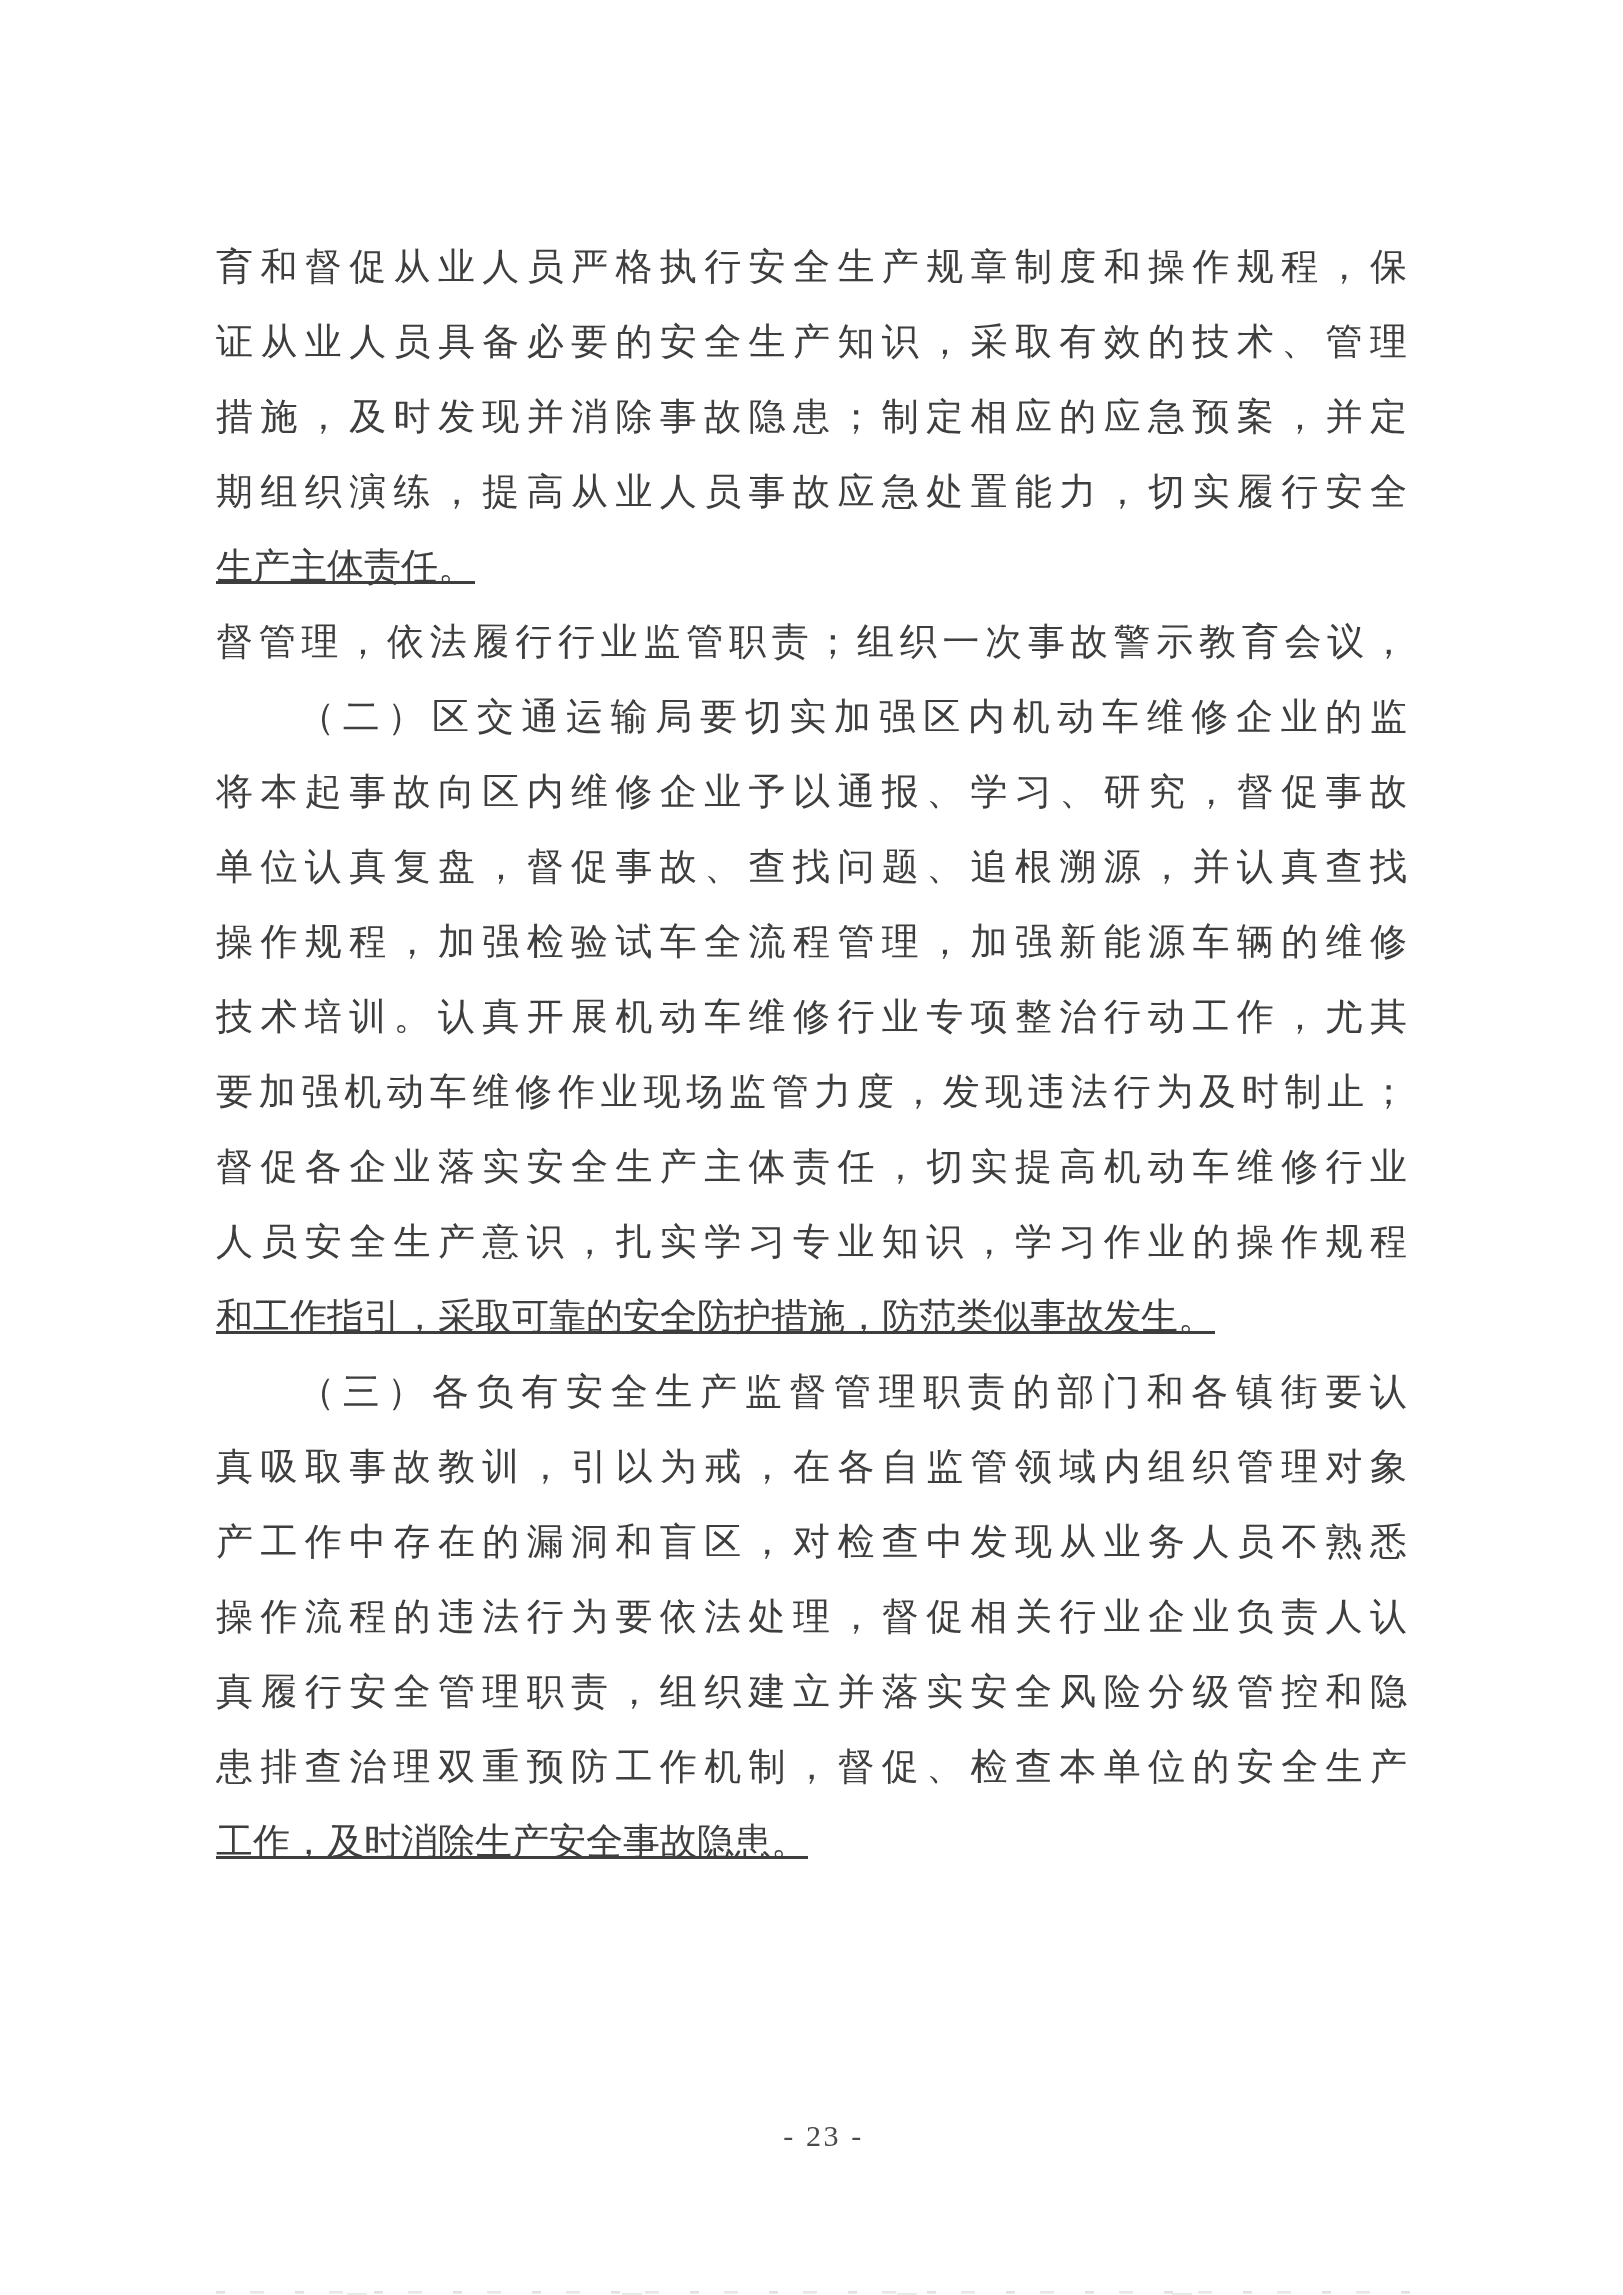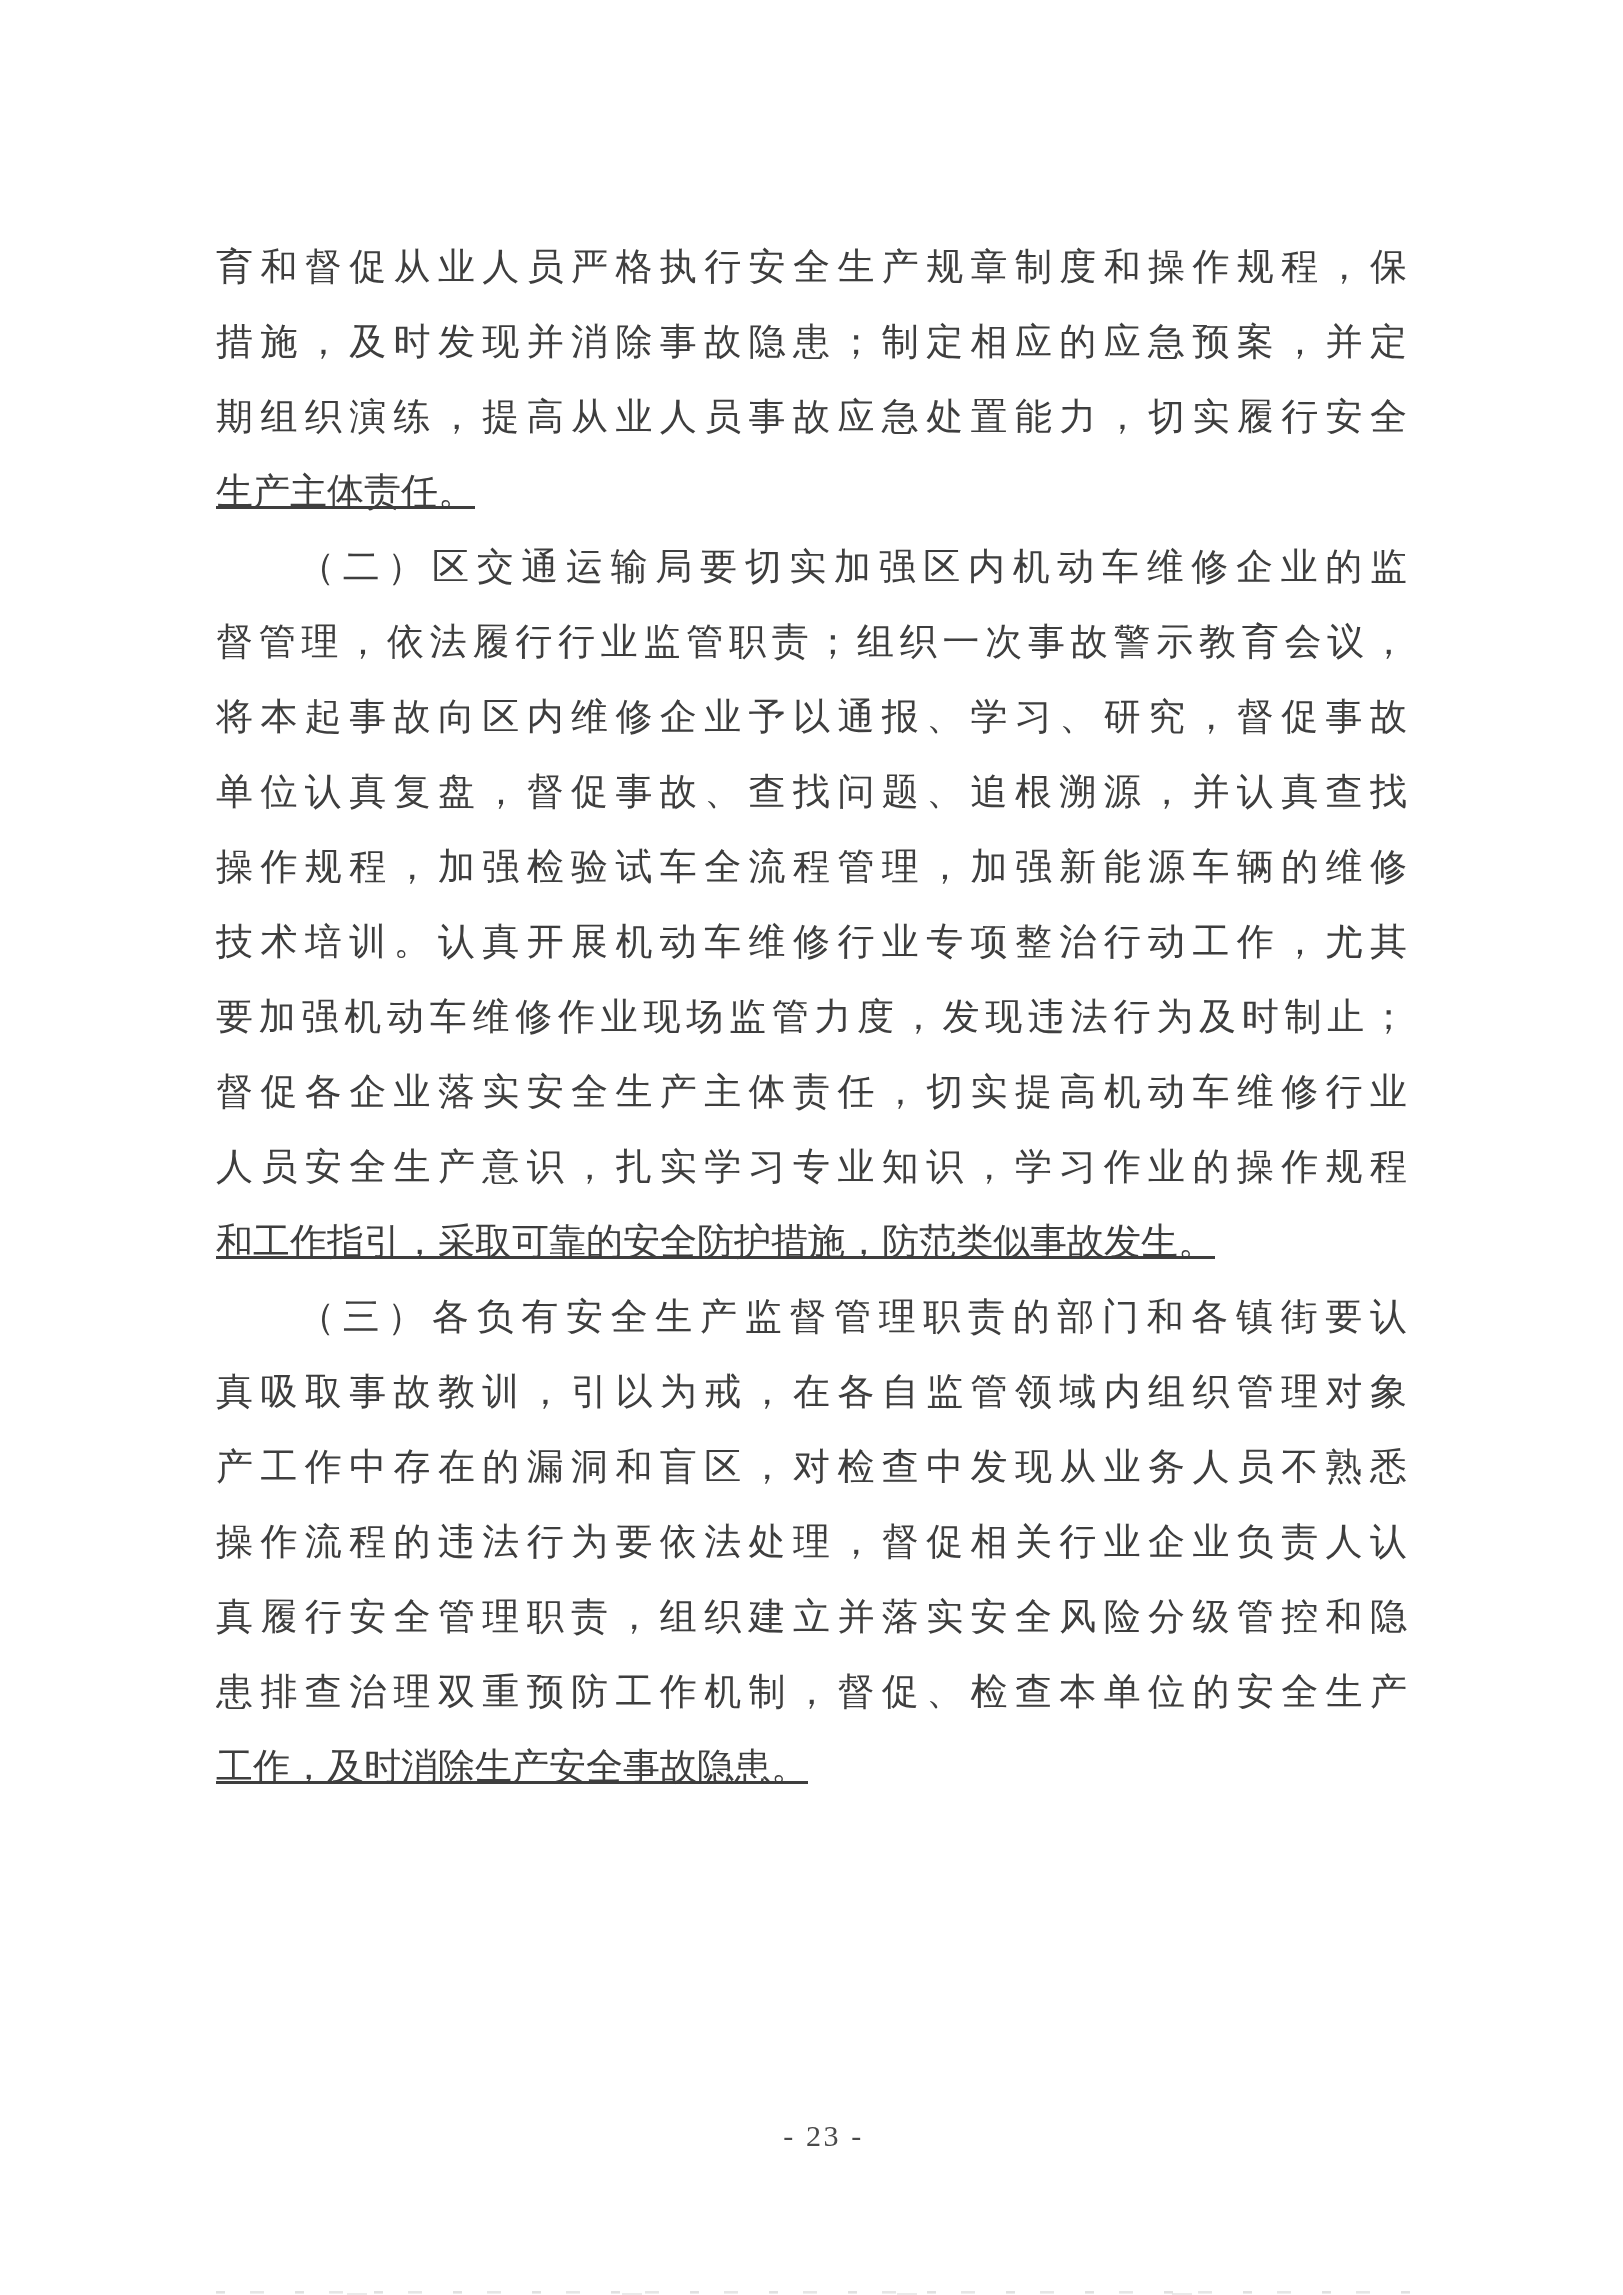--- a/index.html
+++ b/index.html
@@ -75,25 +75,26 @@
     background-repeat: repeat-x;
   }
 </style>
 </head>
 <body>
 
 <div class="page">
 
   <div class="doc-body">
     <div class="line">育和督促从业人员严格执行安全生产规章制度和操作规程，保</div>
+    <div class="line">证从业人员具备必要的安全生产知识，采取有效的技术、管理</div>
     <div class="line">措施，及时发现并消除事故隐患；制定相应的应急预案，并定</div>
     <div class="line">期组织演练，提高从业人员事故应急处置能力，切实履行安全</div>
     <div class="line para-end">生产主体责任。</div>
+    <div class="line">督管理，依法履行行业监管职责；组织一次事故警示教育会议，</div>
     <div class="line indent">（二）区交通运输局要切实加强区内机动车维修企业的监</div>
-    <div class="line">督管理，依法履行行业监管职责；组织一次事故警示教育会议，</div>
     <div class="line">将本起事故向区内维修企业予以通报、学习、研究，督促事故</div>
     <div class="line">单位认真复盘，督促事故、查找问题、追根溯源，并认真查找</div>
     <div class="line">操作规程，加强检验试车全流程管理，加强新能源车辆的维修</div>
     <div class="line">技术培训。认真开展机动车维修行业专项整治行动工作，尤其</div>
     <div class="line">要加强机动车维修作业现场监管力度，发现违法行为及时制止；</div>
     <div class="line">督促各企业落实安全生产主体责任，切实提高机动车维修行业</div>
     <div class="line">人员安全生产意识，扎实学习专业知识，学习作业的操作规程</div>
     <div class="line para-end">和工作指引，采取可靠的安全防护措施，防范类似事故发生。</div>
     <div class="line indent">（三）各负有安全生产监督管理职责的部门和各镇街要认</div>
     <div class="line">真吸取事故教训，引以为戒，在各自监管领域内组织管理对象</div>

